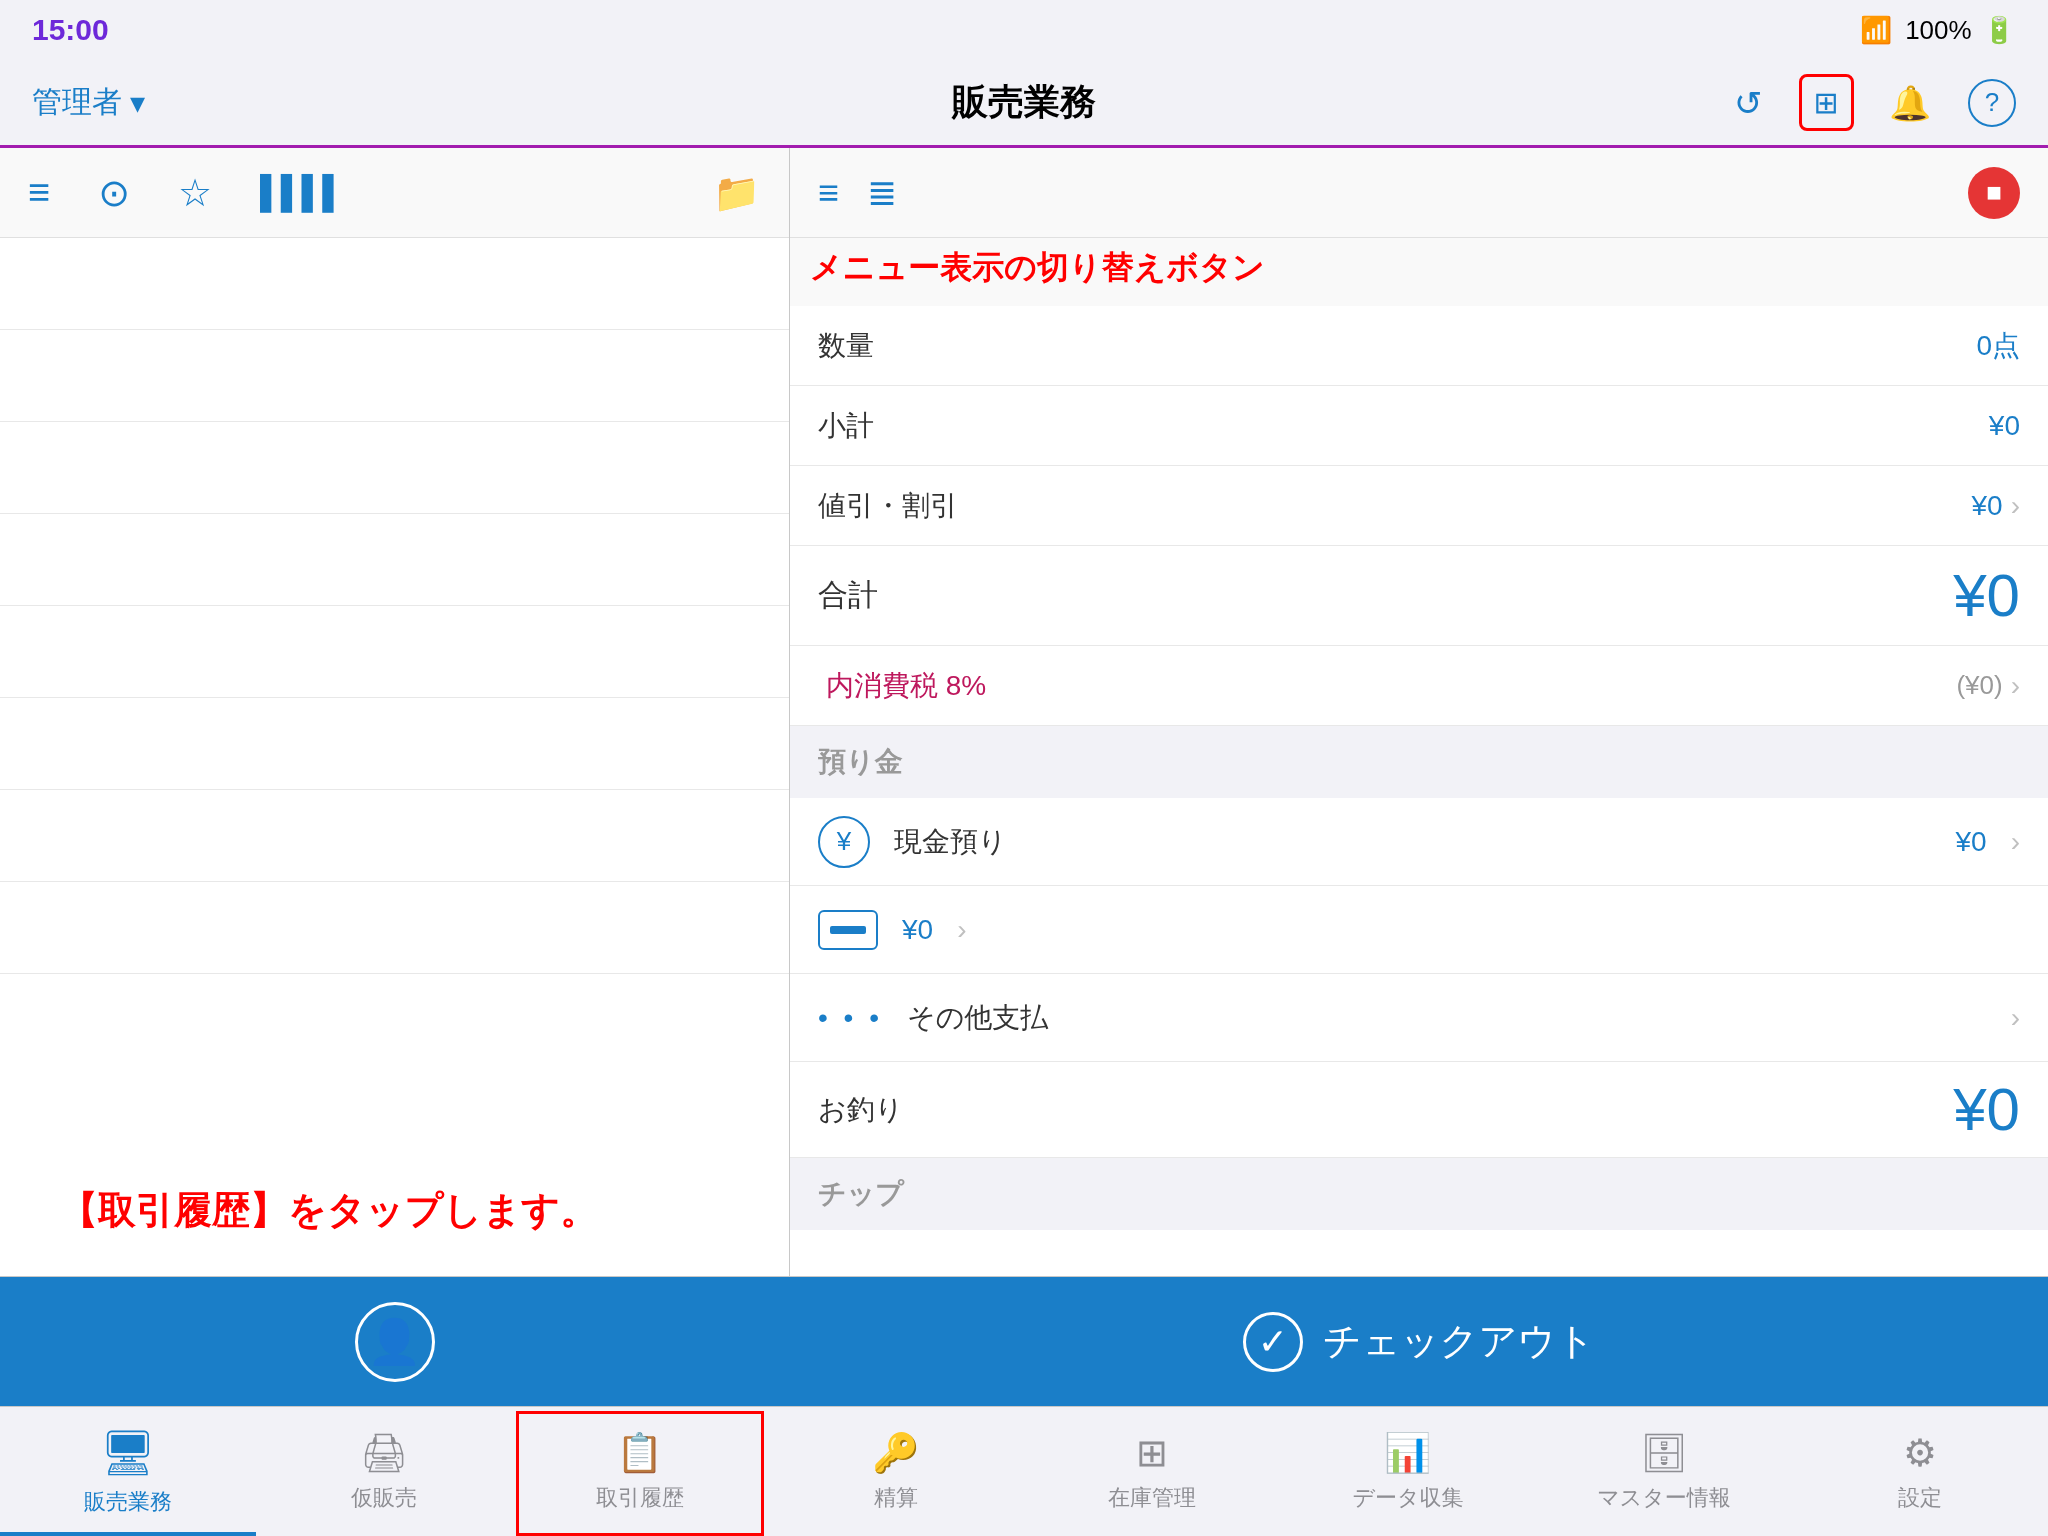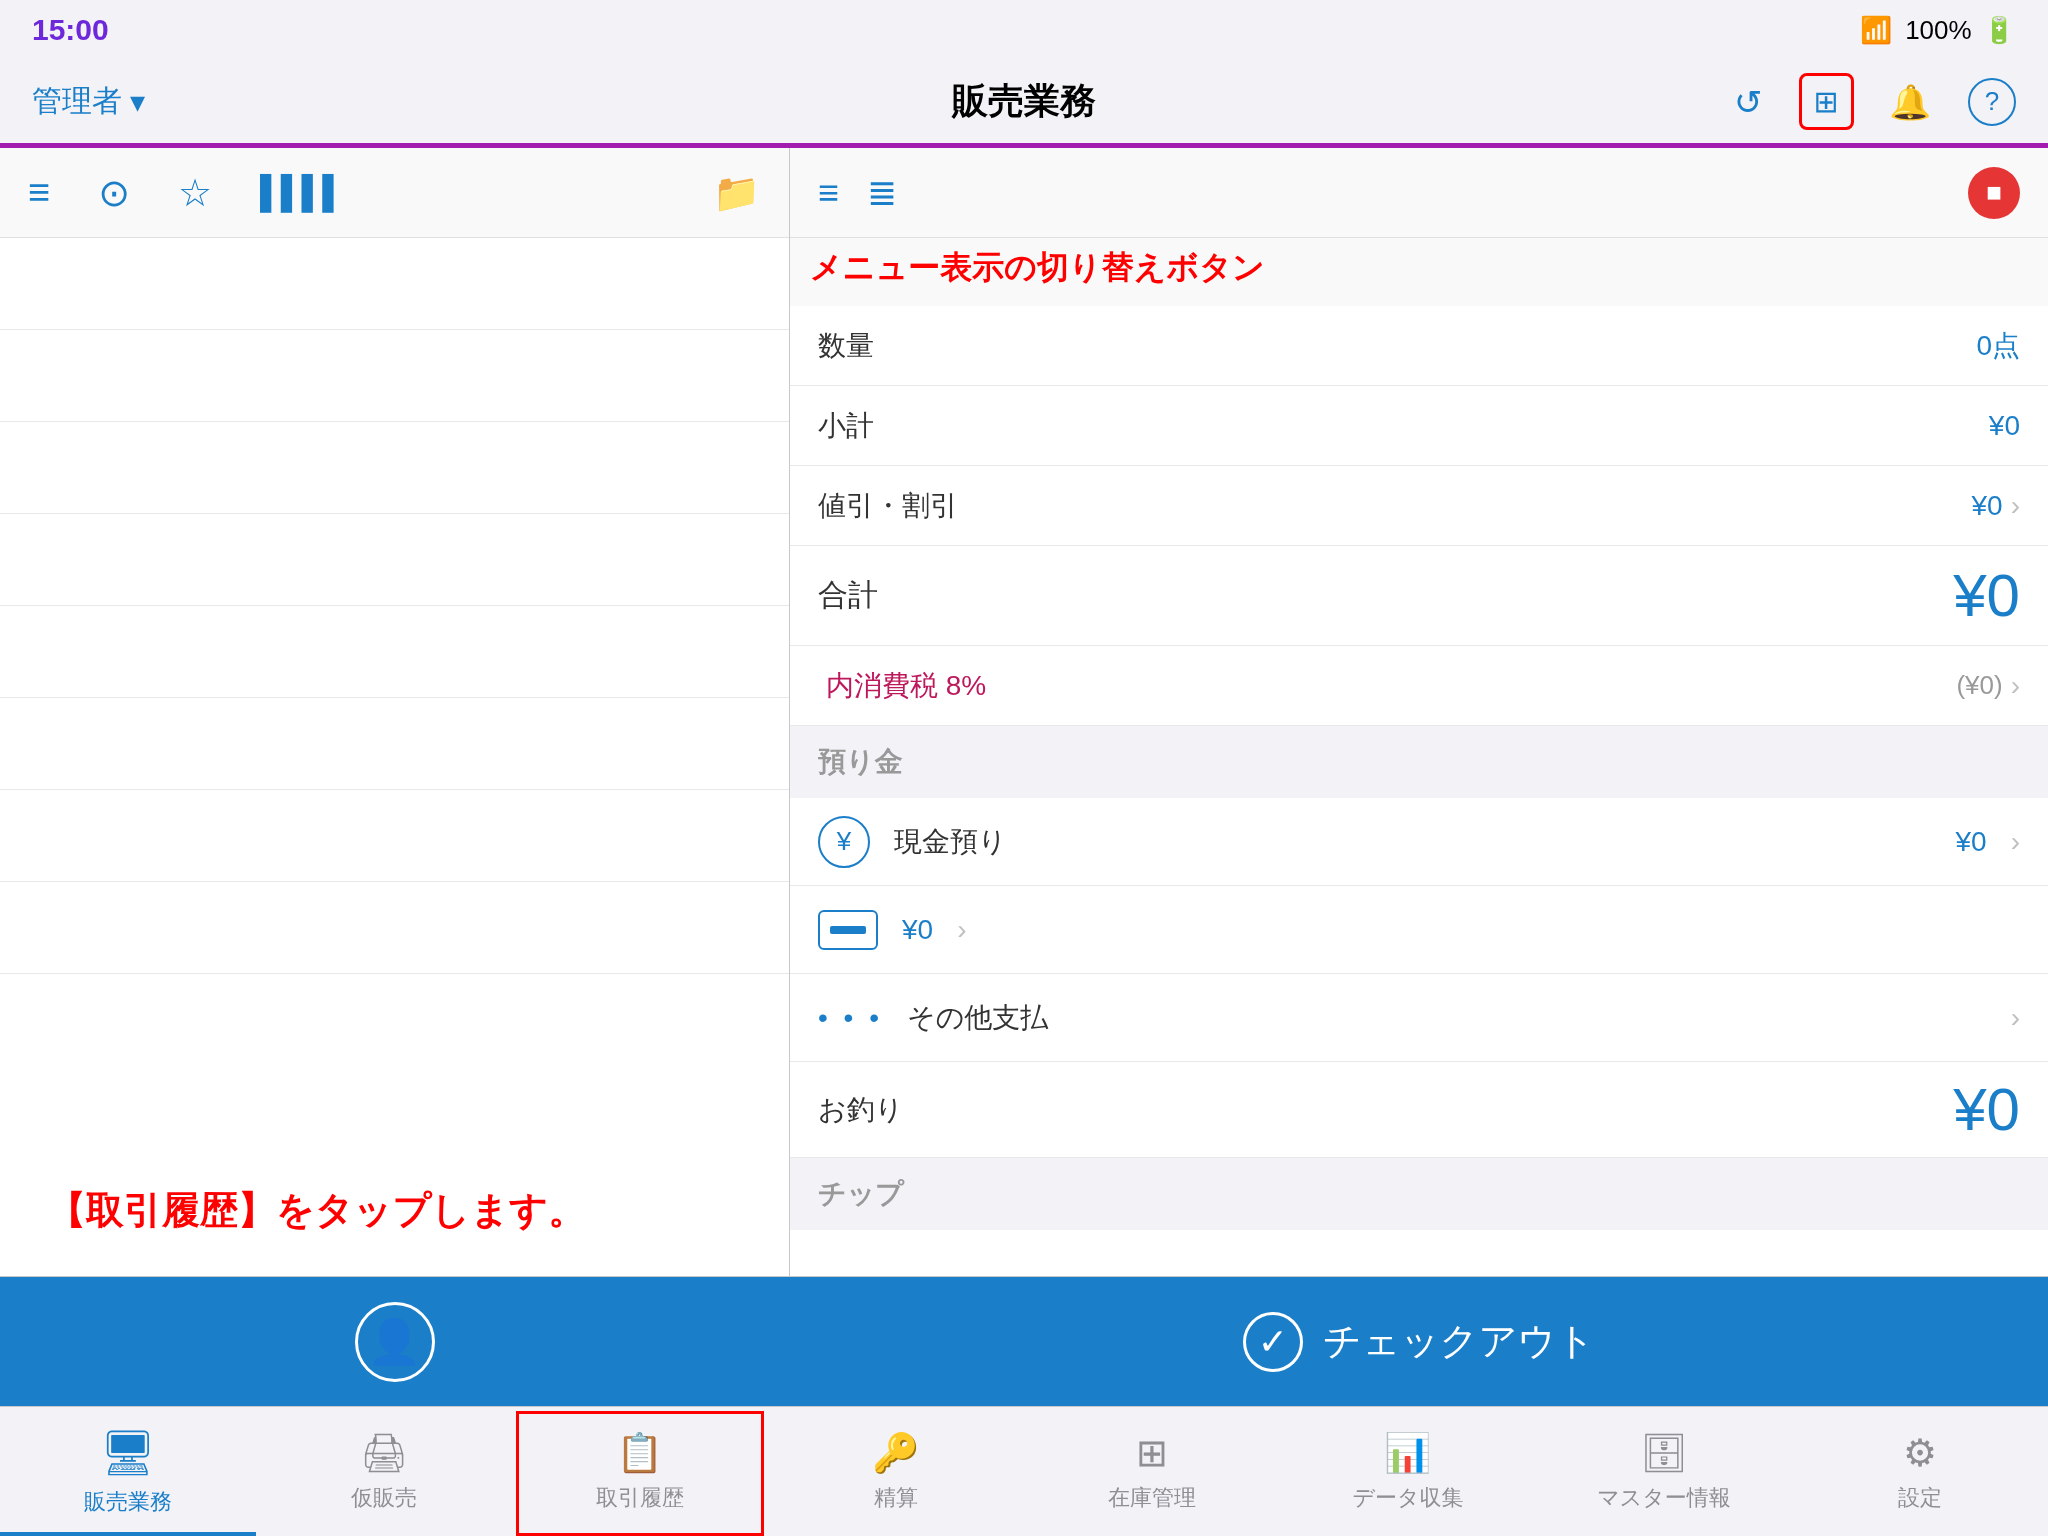--- a/index.html
+++ b/index.html
@@ -24,21 +24,21 @@
     }
     .status-time { font-size: 30px; font-weight: 600; color: #6d28d9; }
     .status-icons { display: flex; align-items: center; gap: 12px; font-size: 26px; color: #000; }
 
     
     .header {
       display: flex;
       justify-content: space-between;
       align-items: center;
       background: #f2f2f7;
-      border-bottom: 5px solid #a21caf;
+      border-bottom: 3px solid #a21caf;
       padding: 0 32px;
       height: 88px;
     }
     .header-left { display: flex; align-items: center; gap: 8px; color: #1a7ec8; font-size: 30px; }
     .header-title { font-size: 36px; font-weight: 600; color: #000; position: absolute; left: 50%; transform: translateX(-50%); }
     .header-right { display: flex; align-items: center; gap: 36px; }
     .header-icon { color: #1a7ec8; font-size: 34px; cursor: pointer; }
     .header-icon-box {
       border: 3px solid red;
       padding: 8px 12px;
@@ -81,21 +81,21 @@
       display: flex;
       flex-direction: column;
     }
     .left-row {
       border-bottom: 1px solid #e8e8e8;
       height: 92px;
     }
     .instruction-text {
       position: absolute;
       bottom: 40px;
-      left: 48px;
+      left: 60px;
       color: red;
       font-size: 38px;
       font-weight: bold;
     }
 
     
     .right-panel {
       flex: 1;
       background: #fff;
       display: flex;

